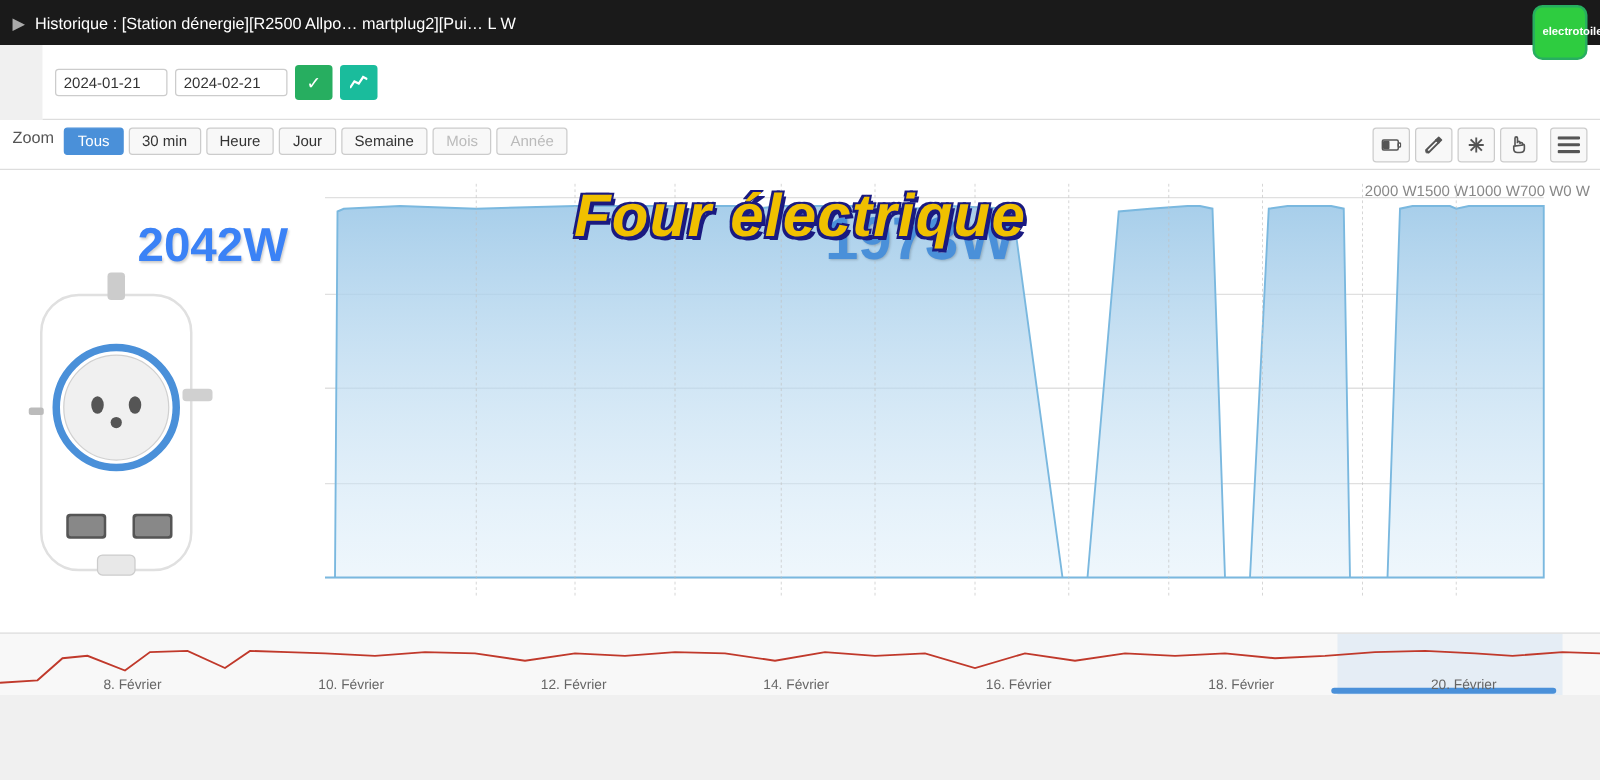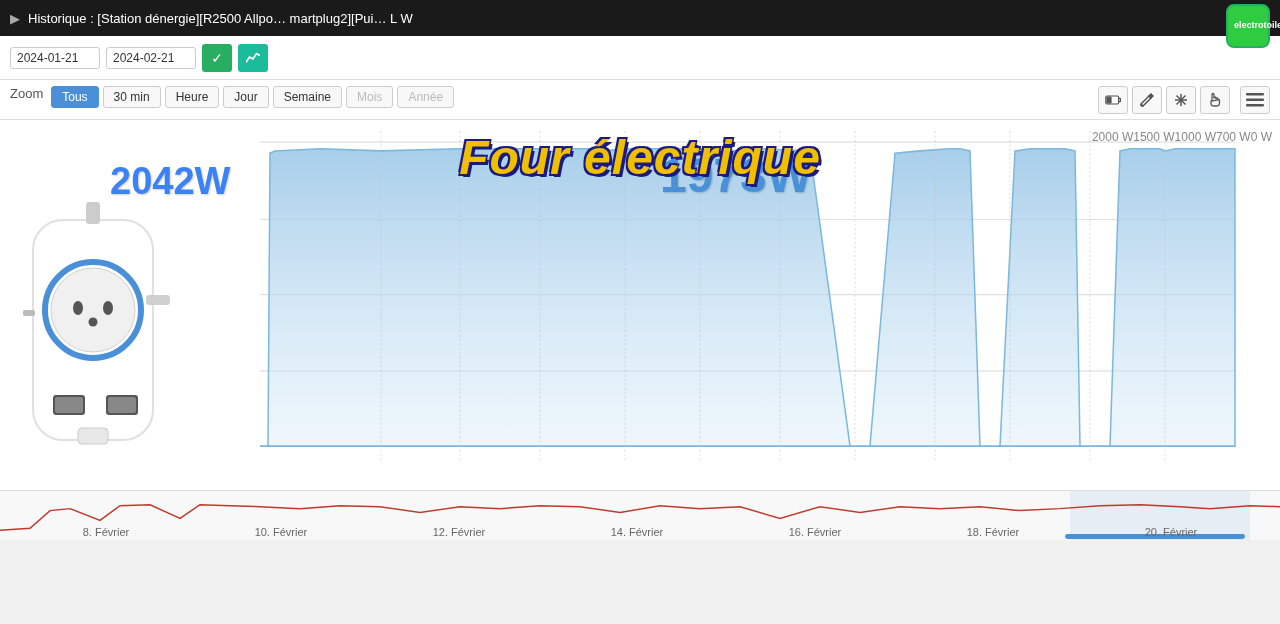--- a/index.html
+++ b/index.html
@@ -36,22 +36,23 @@
       padding-left: 20px;
     }
 
     
     .controls-bar {
       background: #fff;
       padding: 6px 10px;
       display: flex;
       align-items: center;
       gap: 6px;
-      height: 44px;
+      height: 60px;
       border-bottom: 1px solid #ddd;
+      margin-left: 34px;
     }
     .date-input {
       border: 1px solid #ccc;
       border-radius: 3px;
       padding: 3px 6px;
       font-size: 12px;
       color: #333;
       width: 90px;
     }
     .btn-icon {

